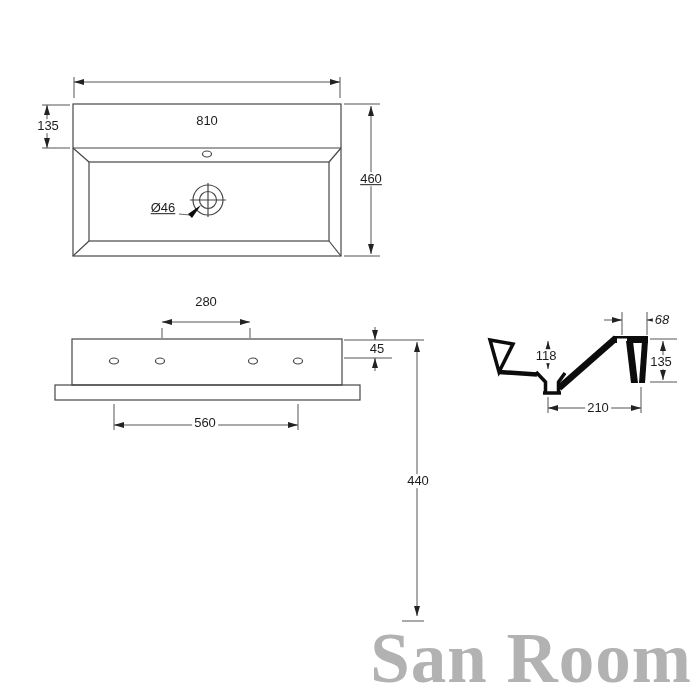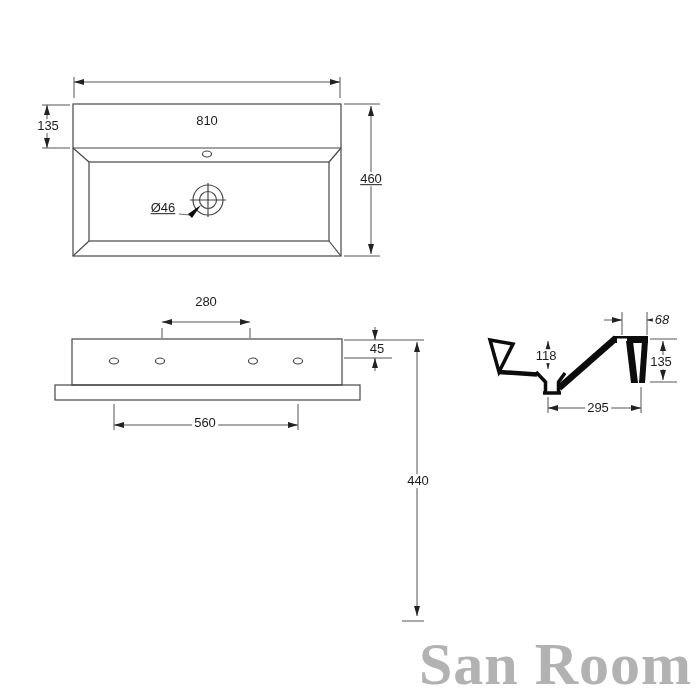--- a/index.html
+++ b/index.html
@@ -22,21 +22,21 @@
   #lbl-45       {left:377px;top:349px;}
   #lbl-560      {left:205px;top:423px;}
   #lbl-850      {left:418px;top:481px;}
   #lbl-68       {left:662px;top:320px;font-style:italic;}
   #lbl-105      {left:546px;top:356px;}
   #lbl-135-side {left:661px;top:362px;}
   #lbl-295      {left:598px;top:408px;}
   .wm{
     position:absolute;right:6px;bottom:4px;
     font-family:"Liberation Serif","DejaVu Serif",serif;font-weight:bold;
-    font-size:60px;color:#b2b2b2;letter-spacing:1px;line-height:1;
+    font-size:71px;color:#b2b2b2;letter-spacing:1px;line-height:1;
     background:transparent;
   }
 </style>
 </head>
 <body>
 
 <div id="canvas">
 
   <svg id="drawing" width="698" height="698" viewBox="0 0 698 698">
     <defs>
@@ -147,16 +147,16 @@
   <div class="dl" id="lbl-135-top">135</div>
   <div class="dl" id="lbl-460">460</div>
   <div class="dl" id="lbl-d46">Ø46</div>
   <div class="dl" id="lbl-280">280</div>
   <div class="dl" id="lbl-45">45</div>
   <div class="dl" id="lbl-560">560</div>
   <div class="dl" id="lbl-850">440</div>
   <div class="dl" id="lbl-68">68</div>
   <div class="dl" id="lbl-105">118</div>
   <div class="dl" id="lbl-135-side">135</div>
-  <div class="dl" id="lbl-295">295</div>
+  <div class="dl" id="lbl-295">210</div>
 
   <div class="wm">San Room</div>
 </div>
 
 </body></html>

